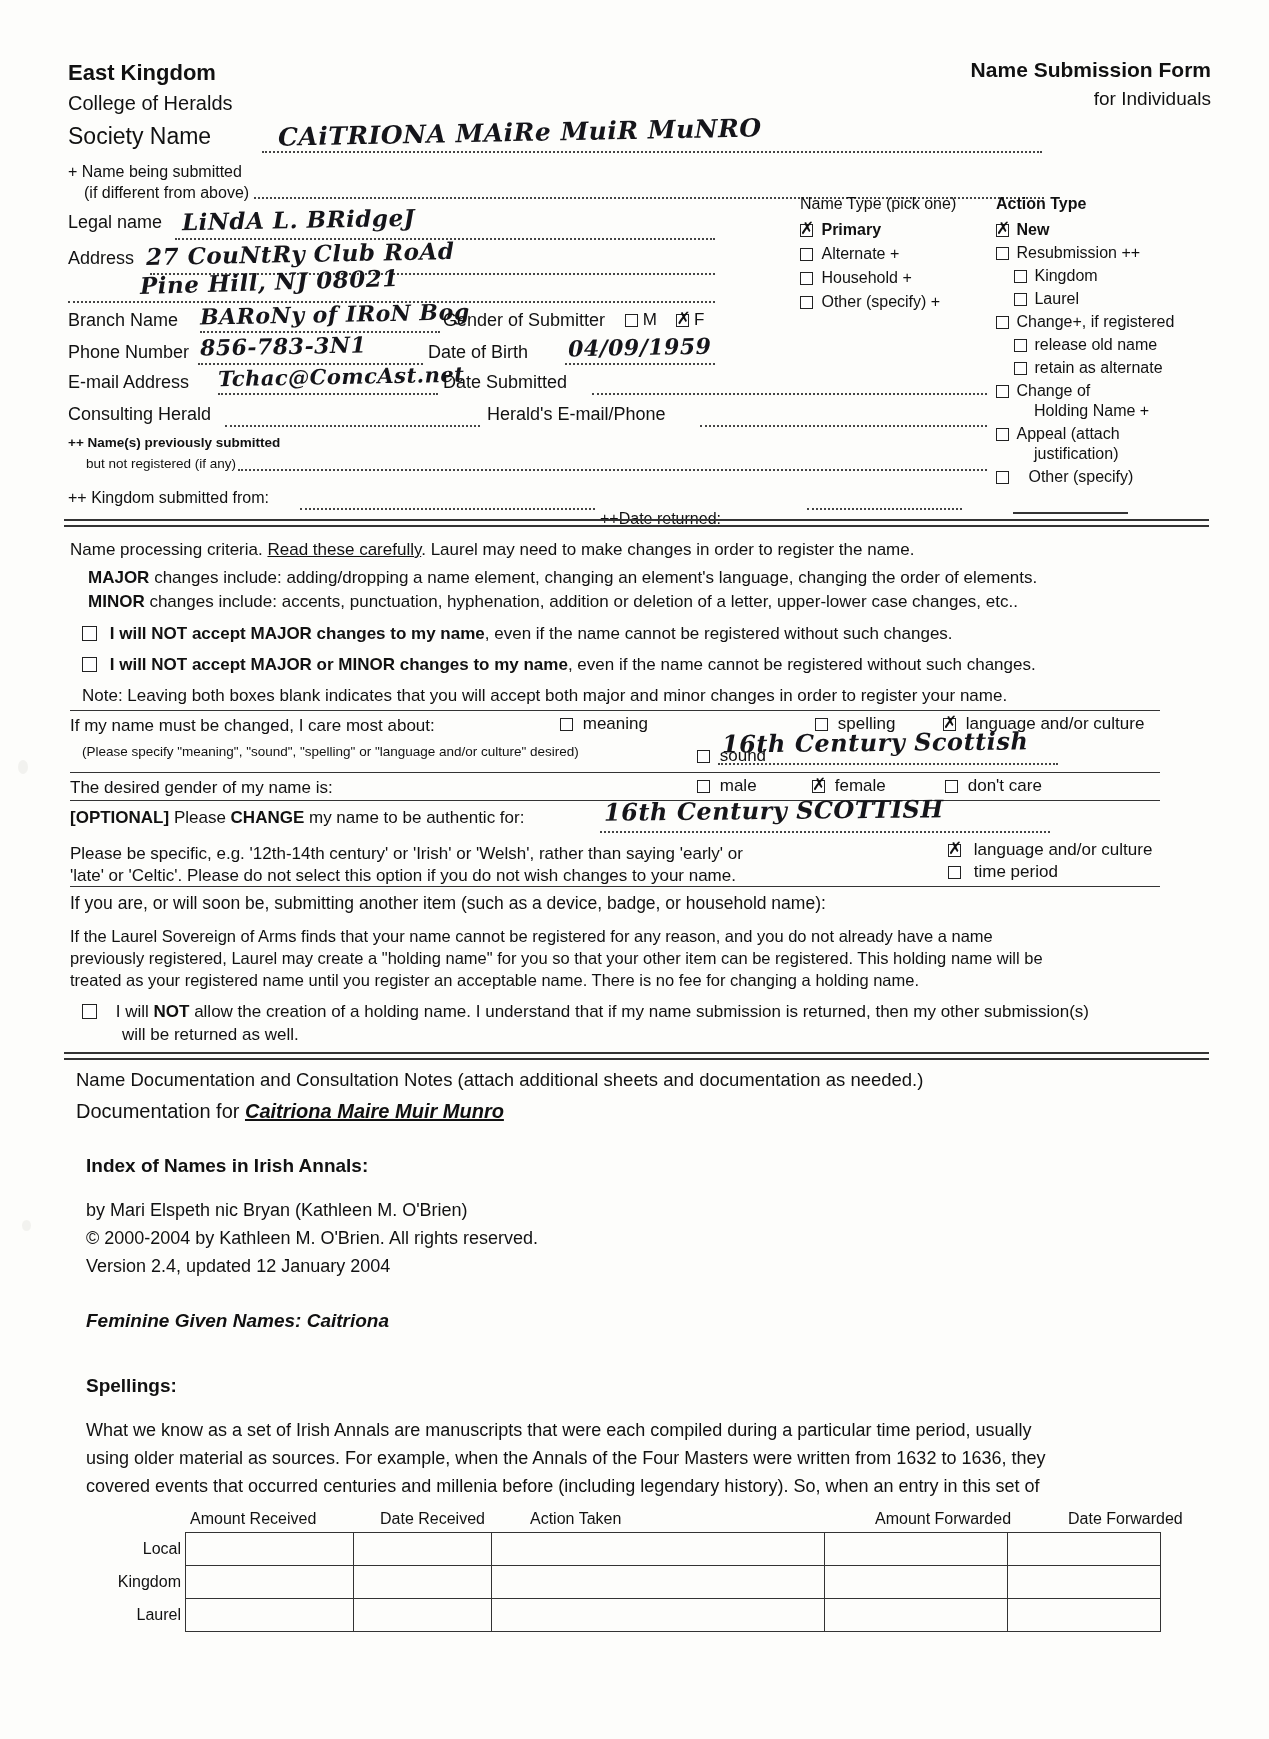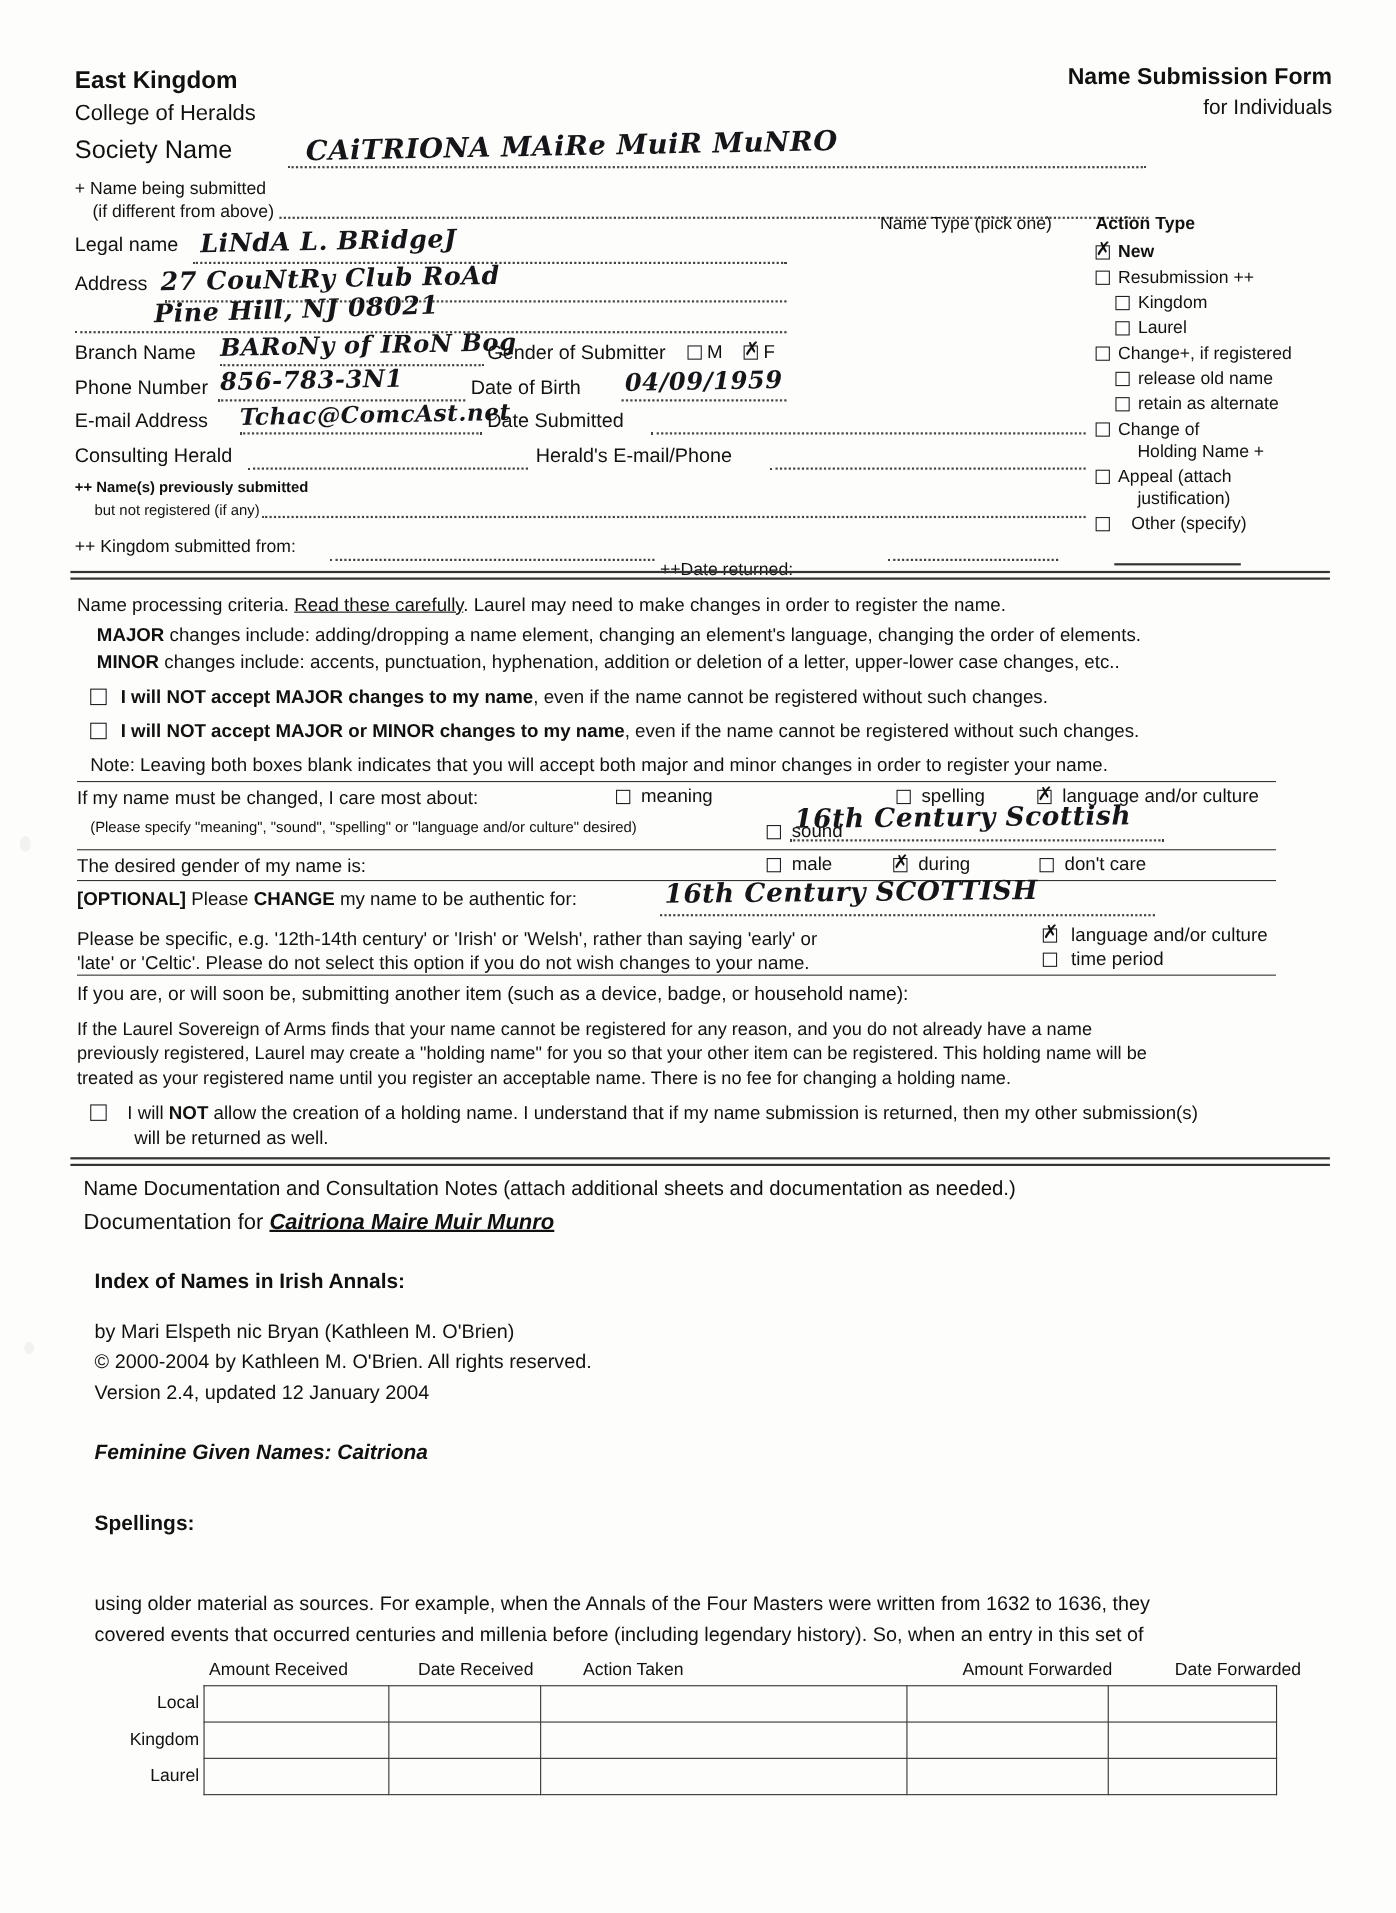--- a/index.html
+++ b/index.html
@@ -155,20 +155,38 @@
 
   <div class="abs lbl" style="left:68px;top:489px;">++ Kingdom submitted from:</div>
   <div class="abs dots" style="left:300px;top:507px;width:295px;height:1px;"></div>
   <div class="abs hand" style="left:304px;top:480px;font-size:20px;"></div>
   <div class="abs lbl" style="left:600px;top:510px;">++Date returned:</div>
   <div class="abs dots" style="left:807px;top:507px;width:155px;height:1px;"></div>
   <div class="abs hand" style="left:811px;top:480px;font-size:20px;"></div>
 
   <div class="abs" style="left:800px;top:195px;width:185px;">
     <div style="font-size:16px;">Name Type (pick one)</div>
+    <div style="margin-top:8px;">
+      <div style="margin-bottom:6px;">
+        <span class="chk x"></span>
+        <span class="b" style="font-size:16px;margin-left:4px;">Primary</span>
+      </div>
+      <div style="margin-bottom:6px;">
+        <span class="chk"></span>
+        <span style="font-size:16px;margin-left:4px;">Alternate +</span>
+      </div>
+      <div style="margin-bottom:6px;">
+        <span class="chk"></span>
+        <span style="font-size:16px;margin-left:4px;">Household +</span>
+      </div>
+      <div>
+        <span class="chk"></span>
+        <span style="font-size:16px;margin-left:4px;">Other (specify) +</span>
+      </div>
+    </div>
   </div>
 
   <div class="abs" style="left:996px;top:195px;width:230px;">
     <div class="b" style="font-size:16px;">Action Type</div>
     <div style="margin-top:7px;line-height:20px;">
       <div>
         <span class="chk x"></span>
         <span class="b" style="font-size:16px;margin-left:3px;">New</span>
       </div>
       <div style="margin-top:3px;">
@@ -265,21 +283,21 @@
 
   <div class="abs rule" style="left:70px;top:772px;width:1090px;height:1px;"></div>
 
   <div class="abs" style="left:70px;top:778px;font-size:17px;">The desired gender of my name is:</div>
   <div class="abs" style="left:697px;top:776px;font-size:17px;">
     <span class="chk"></span>
     <span style="margin-left:5px;">male</span>
   </div>
   <div class="abs" style="left:812px;top:776px;font-size:17px;">
     <span class="chk x"></span>
-    <span style="margin-left:5px;">during</span>
+    <span style="margin-left:5px;">female</span>
   </div>
   <div class="abs" style="left:945px;top:776px;font-size:17px;">
     <span class="chk"></span>
     <span style="margin-left:5px;">don't care</span>
   </div>
 
   <div class="abs rule" style="left:70px;top:800px;width:1090px;height:1px;"></div>
 
   <div class="abs" style="left:70px;top:808px;font-size:17px;">
     <span class="b">[OPTIONAL]</span><span> Please </span><span class="b">CHANGE</span><span> my name to be authentic for:</span>
@@ -321,20 +339,21 @@
   </div>
 
   <div class="abs b" style="left:86px;top:1155px;font-size:19px;">Index of Names in Irish Annals:</div>
   <div class="abs" style="left:86px;top:1200px;font-size:18px;">by Mari Elspeth nic Bryan (Kathleen M. O'Brien)</div>
   <div class="abs" style="left:86px;top:1228px;font-size:18px;">© 2000-2004 by Kathleen M. O'Brien. All rights reserved.</div>
   <div class="abs" style="left:86px;top:1256px;font-size:18px;">Version 2.4, updated 12 January 2004</div>
 
   <div class="abs b i" style="left:86px;top:1310px;font-size:19px;">Feminine Given Names: Caitriona</div>
   <div class="abs b" style="left:86px;top:1375px;font-size:19px;">Spellings:</div>
 
+  <div class="abs" style="left:86px;top:1420px;font-size:18px;">What we know as a set of Irish Annals are manuscripts that were each compiled during a particular time period, usually</div>
   <div class="abs" style="left:86px;top:1448px;font-size:18px;">using older material as sources. For example, when the Annals of the Four Masters were written from 1632 to 1636, they</div>
   <div class="abs" style="left:86px;top:1476px;font-size:18px;">covered events that occurred centuries and millenia before (including legendary history). So, when an entry in this set of</div>
 
   <div class="abs" style="left:190px;top:1510px;font-size:16px;">Amount Received</div>
   <div class="abs" style="left:380px;top:1510px;font-size:16px;">Date Received</div>
   <div class="abs" style="left:530px;top:1510px;font-size:16px;">Action Taken</div>
   <div class="abs" style="left:875px;top:1510px;font-size:16px;">Amount Forwarded</div>
   <div class="abs" style="left:1068px;top:1510px;font-size:16px;">Date Forwarded</div>
 
   <div class="abs" style="left:80px;top:1532px;">

